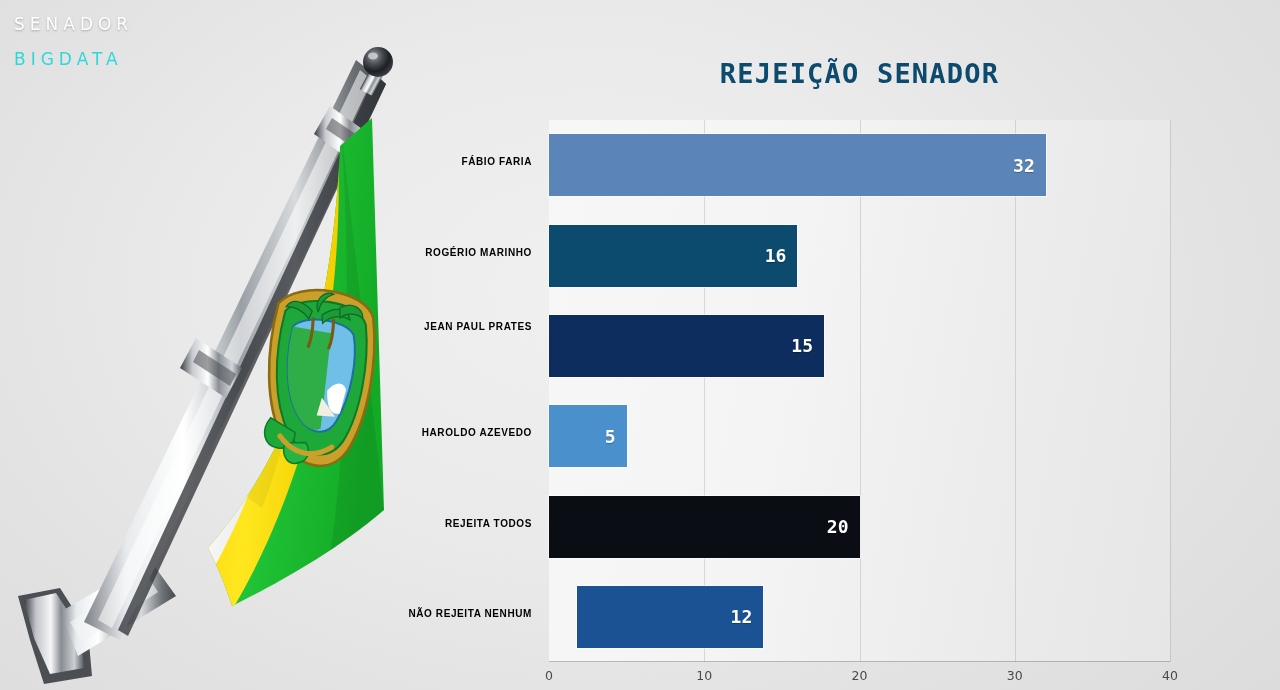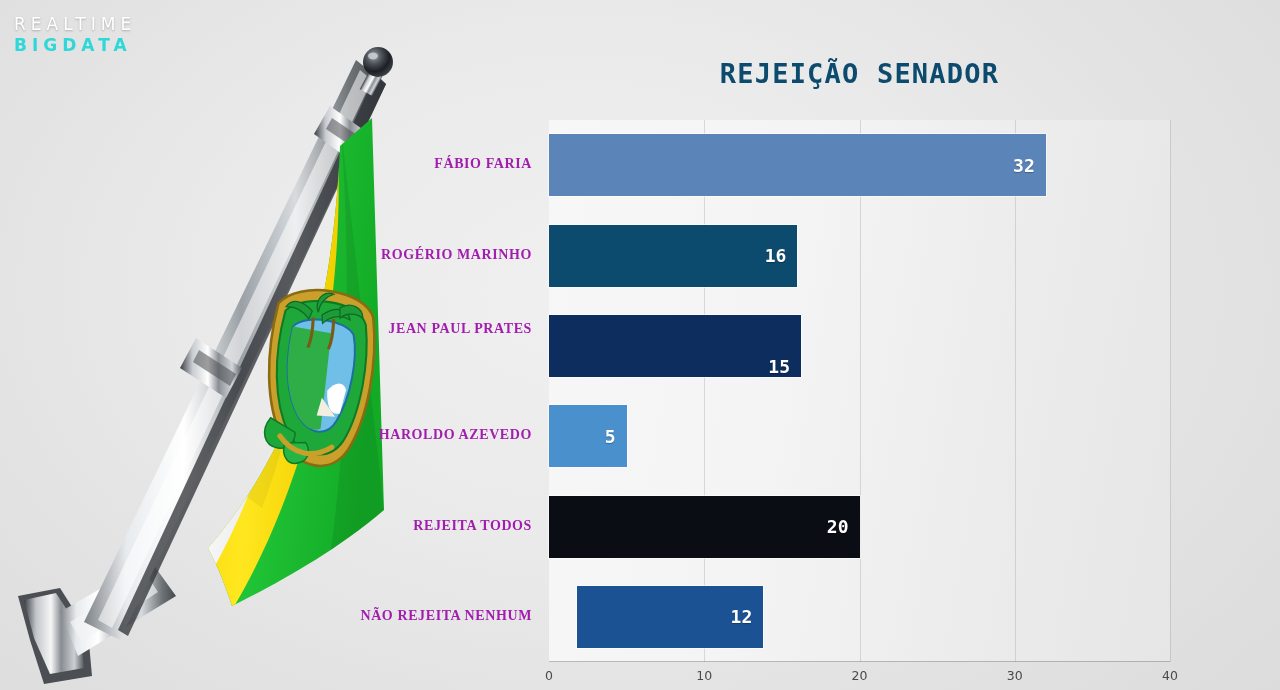--- a/index.html
+++ b/index.html
@@ -14,21 +14,21 @@
   }
 
   
   #brand { position:absolute; left:14px; top:16px; line-height:1.05; z-index:40; }
   #brand .l1 {
     font-size:17px; letter-spacing:5.0px; color:#ffffff; font-weight:400;
     text-shadow:0 1px 2px rgba(120,120,120,.55);
     font-family:"DejaVu Sans", sans-serif;
   }
   #brand .l2 {
-    font-size:17px; letter-spacing:5.0px; font-weight:700; margin-top:3px;
+    font-size:17px; letter-spacing:5.0px; font-weight:400; margin-top:17px;
     font-family:"DejaVu Sans", sans-serif;
   }
 
   
   #flag-art { position:absolute; left:0; top:0; width:430px; height:690px; z-index:20; }
 
   
   #chart { position:absolute; left:0; top:0; width:1280px; height:690px; z-index:30; }
   #chart-title {
     position:absolute; left:549px; width:621px; top:58px;
@@ -50,22 +50,22 @@
     display:flex; align-items:center; justify-content:flex-end;
     box-shadow:0 0 0 1px rgba(255,255,255,.55);
   }
   .bar-value {
     color:#ffffff; font-size:18px; font-weight:bold;
     padding-right:11px; font-family:"DejaVu Sans Mono", monospace;
     text-shadow:0 1px 1px rgba(0,0,0,.28);
   }
   .cat-label {
     position:absolute; right:0; white-space:nowrap;
-    font-size:14px; font-weight:bold; color:#a21caf;
-    letter-spacing:.6px; font-family:Liberation Serif, serif;
+    font-size:10px; font-weight:bold; color:#000000;
+    letter-spacing:.6px; font-family:Liberation Sans, sans-serif;
   }
   .tick-label {
     position:absolute; top:668px; transform:translateX(-50%);
     font-size:12.5px; color:#4a4a4a; font-family:"DejaVu Sans", sans-serif;
   }
 </style>
 </head>
 <body>
 
 <svg id="flag-art" viewBox="0 0 430 690">
@@ -183,21 +183,21 @@
 
       <path d="M18 132 C10 146 16 160 30 160 C40 160 46 152 44 142 Z" fill="#1fa83a" stroke="#0d7a25" stroke-width="1.5"></path>
       <path d="M36 154 C34 168 44 176 54 170 C62 166 62 156 56 150 Z" fill="#26b545" stroke="#0d7a25" stroke-width="1.5"></path>
 
       <path d="M30 148 C46 164 66 164 82 150" stroke="#c9a12a" stroke-width="5" fill="none" stroke-linecap="round"></path>
     </g>
   </g>
 </svg>
 
 <div id="brand">
-  <div class="l1" style="color: rgb(255, 255, 255);">REALTIME</div>
+  <div class="l1" style="color: rgb(255, 255, 255);">SENADOR</div>
   <div class="l2" style="color: rgb(47, 216, 216);">BIGDATA</div>
 </div>
 
 <div id="chart">
   <div id="chart-title">REJEIÇÃO SENADOR</div>
   <div id="plot">
     <div class="plot-bg"></div>
     <div id="gridlines">
         <div class="gridline" style="left: 155.25px;"></div>
         <div class="gridline" style="left: 310.5px;"></div>
@@ -209,21 +209,21 @@
           <div class="bar" style="width: 496.8px; background: rgb(91, 132, 184);">
             <span class="bar-value">32</span>
           </div>
         </div>
         <div class="bar-row" style="top: 104.5px; height: 62px;">
           <div class="bar" style="width: 248.4px; background: #0c4a6e;">
             <span class="bar-value">16</span>
           </div>
         </div>
         <div class="bar-row" style="top: 194.833px; height: 62px;">
-          <div class="bar" style="width: 252px; background: rgb(12, 45, 94); align-items: flex-end;">
+          <div class="bar" style="width: 275px; background: rgb(12, 45, 94);">
             <span class="bar-value">15</span>
           </div>
         </div>
         <div class="bar-row" style="top: 285.167px; height: 62px;">
           <div class="bar" style="width: 77.625px; background: rgb(74, 144, 205);">
             <span class="bar-value">5</span>
           </div>
         </div>
         <div class="bar-row" style="top: 375.5px; height: 62px;">
           <div class="bar" style="width: 310.5px; background: rgb(10, 13, 20);">

